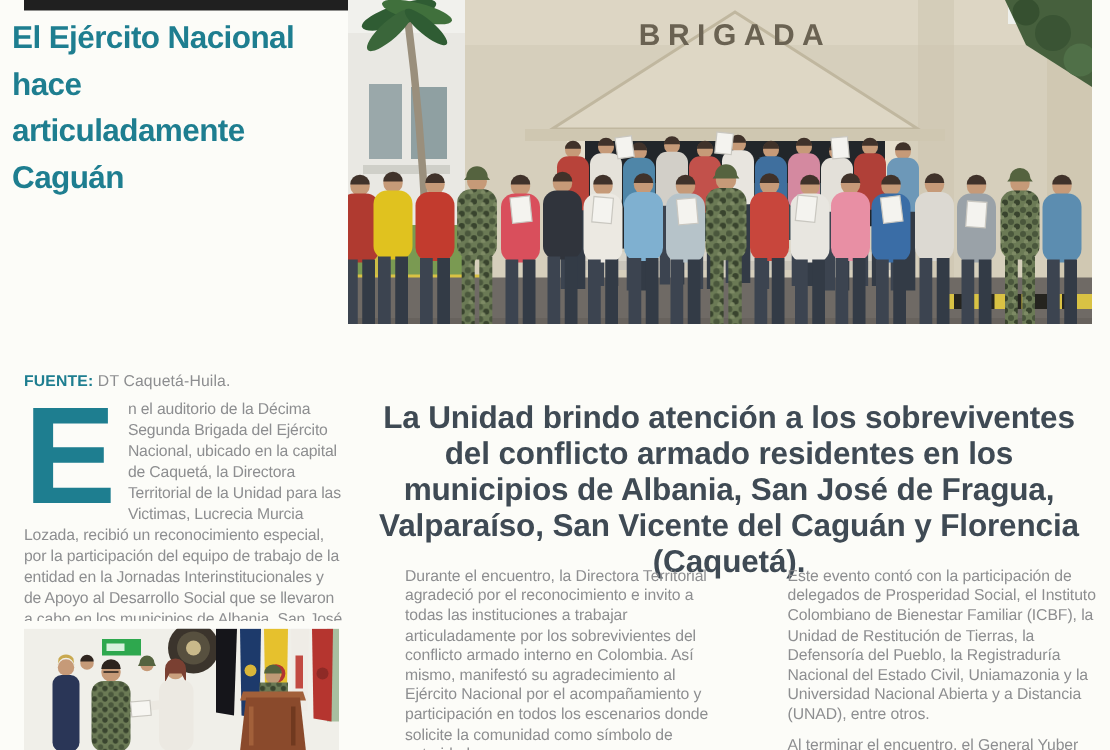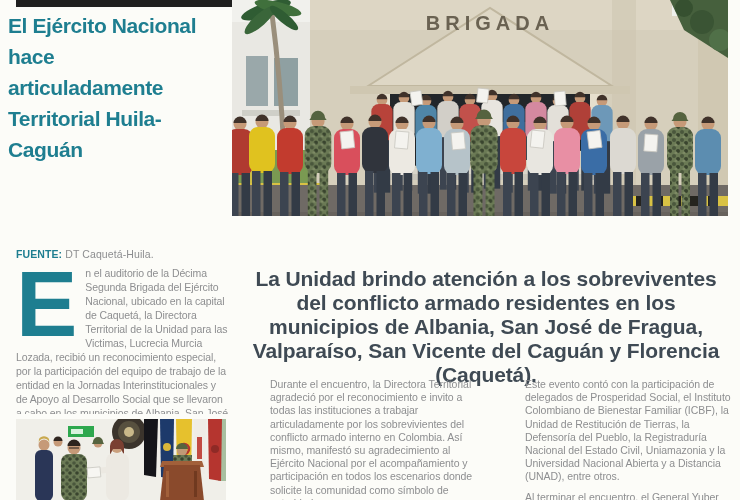--- a/index.html
+++ b/index.html
@@ -41,21 +41,20 @@
 <body>
 
 <div class="page">
 
   <div class="top-bar"></div>
 
   <h1 class="headline" style="margin:0;">
     <div>El Ejército Nacional</div>
     <div>hace</div>
     <div>articuladamente</div>
-    <div>Territorial Huila-</div>
     <div>Caguán</div>
   </h1>
 
   <div class="fuente">
     <span class="lbl">FUENTE:</span>
     <span>DT Caquetá-Huila.</span>
   </div>
 
   <div class="intro">
     <span class="dropcap">E</span><span>n el auditorio de la Décima Segunda Brigada del Ejército Nacional, ubicado en la capital de Caquetá, la Directora Territorial de la Unidad para las Victimas, Lucrecia Murcia Lozada, recibió un reconocimiento especial, por la participación del equipo de trabajo de la entidad en la Jornadas Interinstitucionales y de Apoyo al Desarrollo Social que se llevaron a cabo en los municipios de Albania, San José de Fragua, Valparaíso, San Vicente del Caguán y Florencia.</span>

